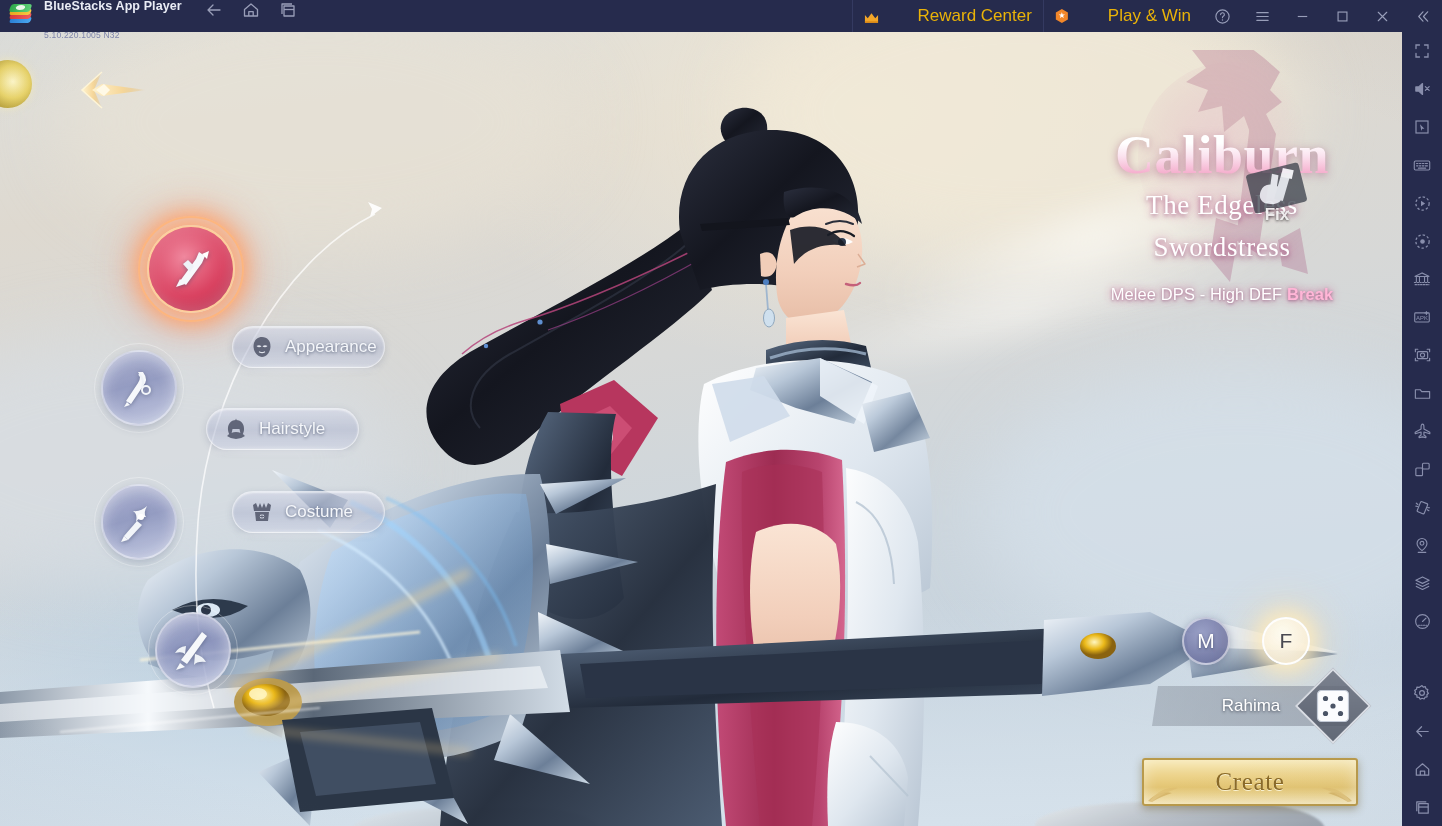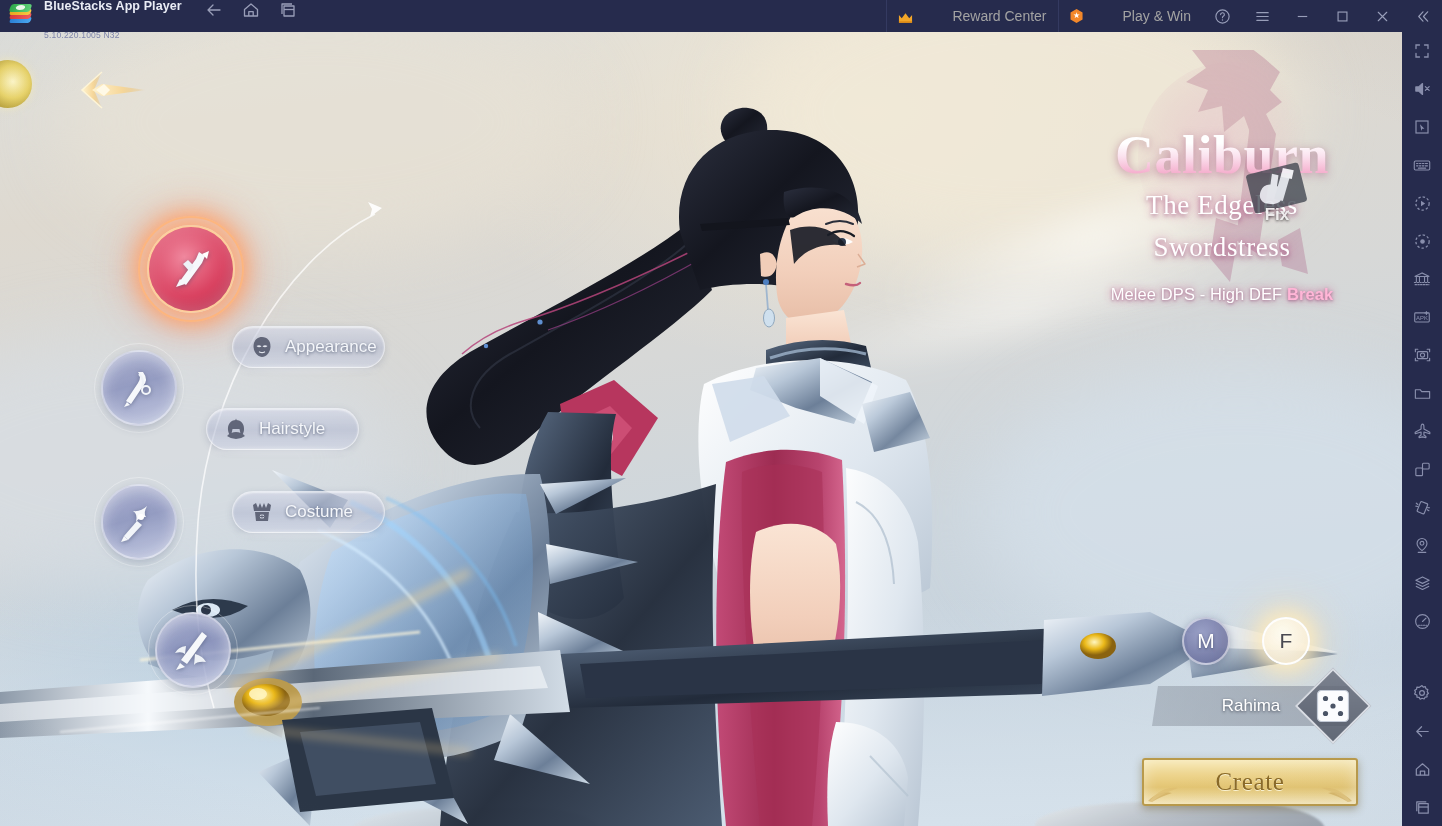--- a/index.html
+++ b/index.html
@@ -17,21 +17,21 @@
   .app-titles { margin-left:10px; line-height:1.05; }
   .app-name { color:#e9ecf5; font-size:12.5px; font-weight:bold; letter-spacing:.1px; }
   .app-ver  { color:#7e85ab; font-size:8.5px; letter-spacing:.2px; margin-top:18px; }
   .nav-icons { display:flex; align-items:center; margin-left:22px; gap:17px; }
   .nav-ic { width:20px; height:20px; opacity:.72; cursor:pointer; }
   .nav-ic svg { display:block; }
   .tb-spacer { flex:1 1 auto; }
 
   .tb-pill { display:flex; align-items:center; height:32px; padding:0 11px; gap:6px;
     cursor:pointer; border-left:1px solid #343a61; }
-  .tb-pill span.lbl { color:#a3a3a3; font-size:14px; white-space:nowrap;padding-left:33px; }
+  .tb-pill span.lbl { color:#eab308; font-size:17px; white-space:nowrap;padding-left:33px; }
   .crown { width:15px; height:12px; position:relative; }
   .pw-badge { width:14px; height:14px; background:#f2872a; position:relative;
     clip-path:polygon(50% 0,93% 25%,93% 75%,50% 100%,7% 75%,7% 25%); display:flex;
     align-items:center; justify-content:center; }
   .pw-badge::after { content:"★"; color:#fff; font-size:8px; line-height:1; }
 
   .tb-btn { width:40px; height:32px; display:flex; align-items:center; justify-content:center;
     cursor:pointer; }
   .tb-btn svg { opacity:.78; }
 

